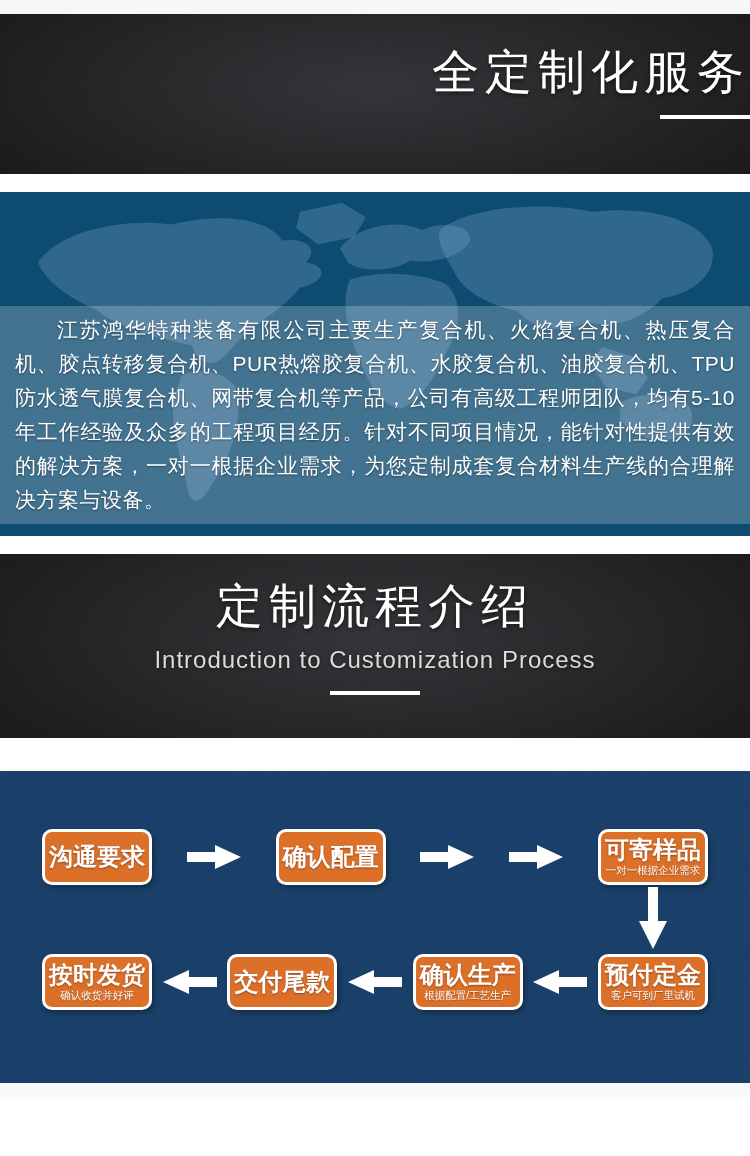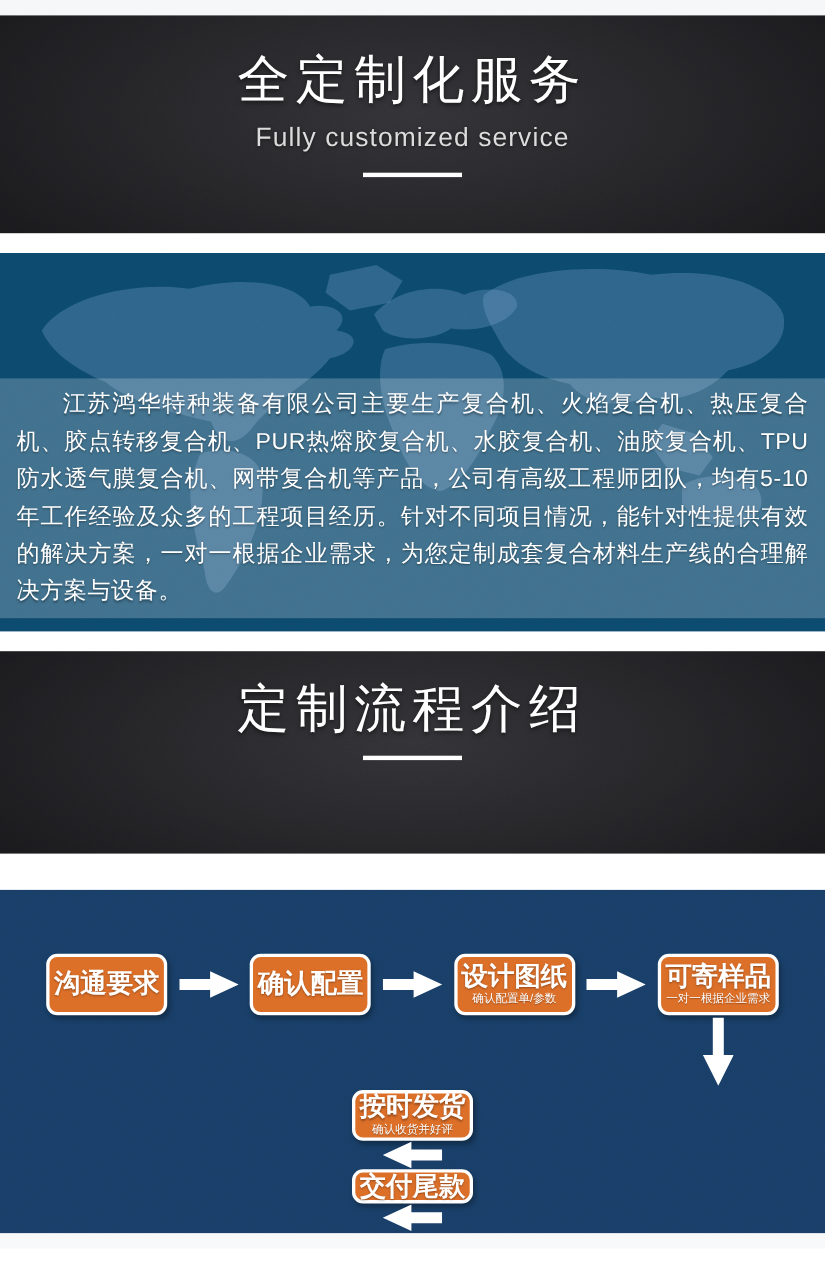--- a/index.html
+++ b/index.html
@@ -14,21 +14,21 @@
   .gap{width:100%;background:#ffffff;}
 
   
   .dark-header{
     position:relative;width:100%;
     background:radial-gradient(ellipse 62% 95% at 50% 45%, #333337 0%, #27272a 48%, #19191c 100%);
     display:flex;flex-direction:column;align-items:center;
     box-sizing:border-box;
   }
   .dark-header .noise{position:absolute;inset:0;width:100%;height:100%;opacity:.16;mix-blend-mode:overlay;pointer-events:none;}
-  #header1{height:198px;padding-top:32px;}
+  #header1{height:160px;padding-top:32px;align-items:flex-end;}
   #header2{height:184px;padding-top:26px;}
   .big-title{
     position:relative;color:#ffffff;font-size:47px;font-weight:500;
     letter-spacing:6px;line-height:1.1;
     text-shadow:0 2px 4px rgba(0,0,0,.55);
   }
   .sub-title{
     position:relative;color:#dcdcdc;font-size:24px;font-weight:400;
     letter-spacing:1px;margin-top:14px;
     text-shadow:0 1px 3px rgba(0,0,0,.5);
@@ -58,21 +58,21 @@
   .flow{
     position:relative;width:100%;height:312px;background:#193f68;overflow:hidden;
   }
   .flow .noise{position:absolute;inset:0;width:100%;height:100%;opacity:.08;mix-blend-mode:overlay;pointer-events:none;}
   .flow-row{
     position:absolute;left:0;right:0;height:58px;
     display:flex;align-items:center;justify-content:space-between;
     padding:0 42px;box-sizing:border-box;
   }
   .flow-row.r1{top:57px;}
-  .flow-row.r2{top:182px;flex-direction:column;}
+  .flow-row.r2{top:182px;}
   .fbox{
     width:110px;height:56px;background:#dd7029;
     border:3px solid #ffffff;border-radius:10px;box-sizing:border-box;
     display:flex;flex-direction:column;align-items:center;justify-content:center;
     box-shadow:2px 3px 5px rgba(0,0,0,.30);
   }
   .fbox-label{
     color:#ffffff;font-size:24px;font-weight:700;line-height:1.05;
     white-space:nowrap;text-shadow:0 1px 2px rgba(0,0,0,.35);
   }
@@ -98,21 +98,20 @@
 
 <div class="page">
 
   <div class="strip top"></div>
 
   <section class="dark-header" id="header1">
     <svg class="noise">
         <rect width="100%" height="100%" filter="url(#noiseF)"></rect>
       </svg>
     <div class="big-title">全定制化服务</div>
-    <div class="sub-title">Fully customized service</div>
     <div class="title-bar"></div>
   </section>
 
   <div class="gap" style="height:18px"></div>
 
   <section class="about">
     <svg class="worldmap" viewBox="0 0 750 381" preserveAspectRatio="none">
       <g fill="#7fa6d2" fill-opacity="0.30">
         <path d="M38,78 C58,44 122,28 172,36 C222,22 270,30 282,54 C304,50 320,62 306,78 C332,82 322,102 300,106 C282,132 244,152 228,178 C212,198 198,190 192,170 C162,162 120,152 96,130 C70,118 46,100 38,78 Z"></path>
         <path d="M300,22 L342,12 L366,28 L354,50 L318,58 L296,40 Z"></path>
@@ -132,20 +131,21 @@
     </div>
   </section>
 
   <div class="gap" style="height:18px"></div>
 
   <section class="dark-header" id="header2">
     <svg class="noise">
         <rect width="100%" height="100%" filter="url(#noiseF)"></rect>
       </svg>
     <div class="big-title">定制流程介绍</div>
+    <div class="sub-title">Introduction to Customization Process</div>
     <div class="title-bar"></div>
   </section>
 
   <div class="gap" style="height:33px"></div>
 
   <section class="flow">
     <svg class="noise">
         <rect width="100%" height="100%" filter="url(#noiseF)"></rect>
       </svg>
 
@@ -157,24 +157,20 @@
       <svg class="harrow" width="54" height="26" viewBox="0 0 54 26">
           <polygon points="0,8 28,8 28,1 54,13 28,25 28,18 0,18" fill="#ffffff"></polygon>
         </svg>
       <div class="fbox">
         <div class="fbox-label">确认配置</div>
 
       </div>
       <svg class="harrow" width="54" height="26" viewBox="0 0 54 26">
           <polygon points="0,8 28,8 28,1 54,13 28,25 28,18 0,18" fill="#ffffff"></polygon>
         </svg>
-      <div class="fbox">
-        <div class="fbox-label">设计图纸</div>
-        <div class="fbox-sub">确认配置单/参数</div>
-      </div>
       <svg class="harrow" width="54" height="26" viewBox="0 0 54 26">
           <polygon points="0,8 28,8 28,1 54,13 28,25 28,18 0,18" fill="#ffffff"></polygon>
         </svg>
       <div class="fbox">
         <div class="fbox-label">可寄样品</div>
         <div class="fbox-sub">一对一根据企业需求</div>
       </div>
     </div>
 
     <svg class="down-arrow" width="28" height="62" viewBox="0 0 28 62">
@@ -189,20 +185,24 @@
       <svg class="harrow" width="54" height="26" viewBox="0 0 54 26">
           <polygon points="54,8 26,8 26,1 0,13 26,25 26,18 54,18" fill="#ffffff"></polygon>
         </svg>
       <div class="fbox">
         <div class="fbox-label">交付尾款</div>
 
       </div>
       <svg class="harrow" width="54" height="26" viewBox="0 0 54 26">
           <polygon points="54,8 26,8 26,1 0,13 26,25 26,18 54,18" fill="#ffffff"></polygon>
         </svg>
+      <div class="fbox">
+        <div class="fbox-label">确认生产</div>
+        <div class="fbox-sub">根据配置/工艺生产</div>
+      </div>
       <svg class="harrow" width="54" height="26" viewBox="0 0 54 26">
           <polygon points="54,8 26,8 26,1 0,13 26,25 26,18 54,18" fill="#ffffff"></polygon>
         </svg>
       <div class="fbox">
         <div class="fbox-label">预付定金</div>
         <div class="fbox-sub">客户可到厂里试机</div>
       </div>
     </div>
   </section>
 

